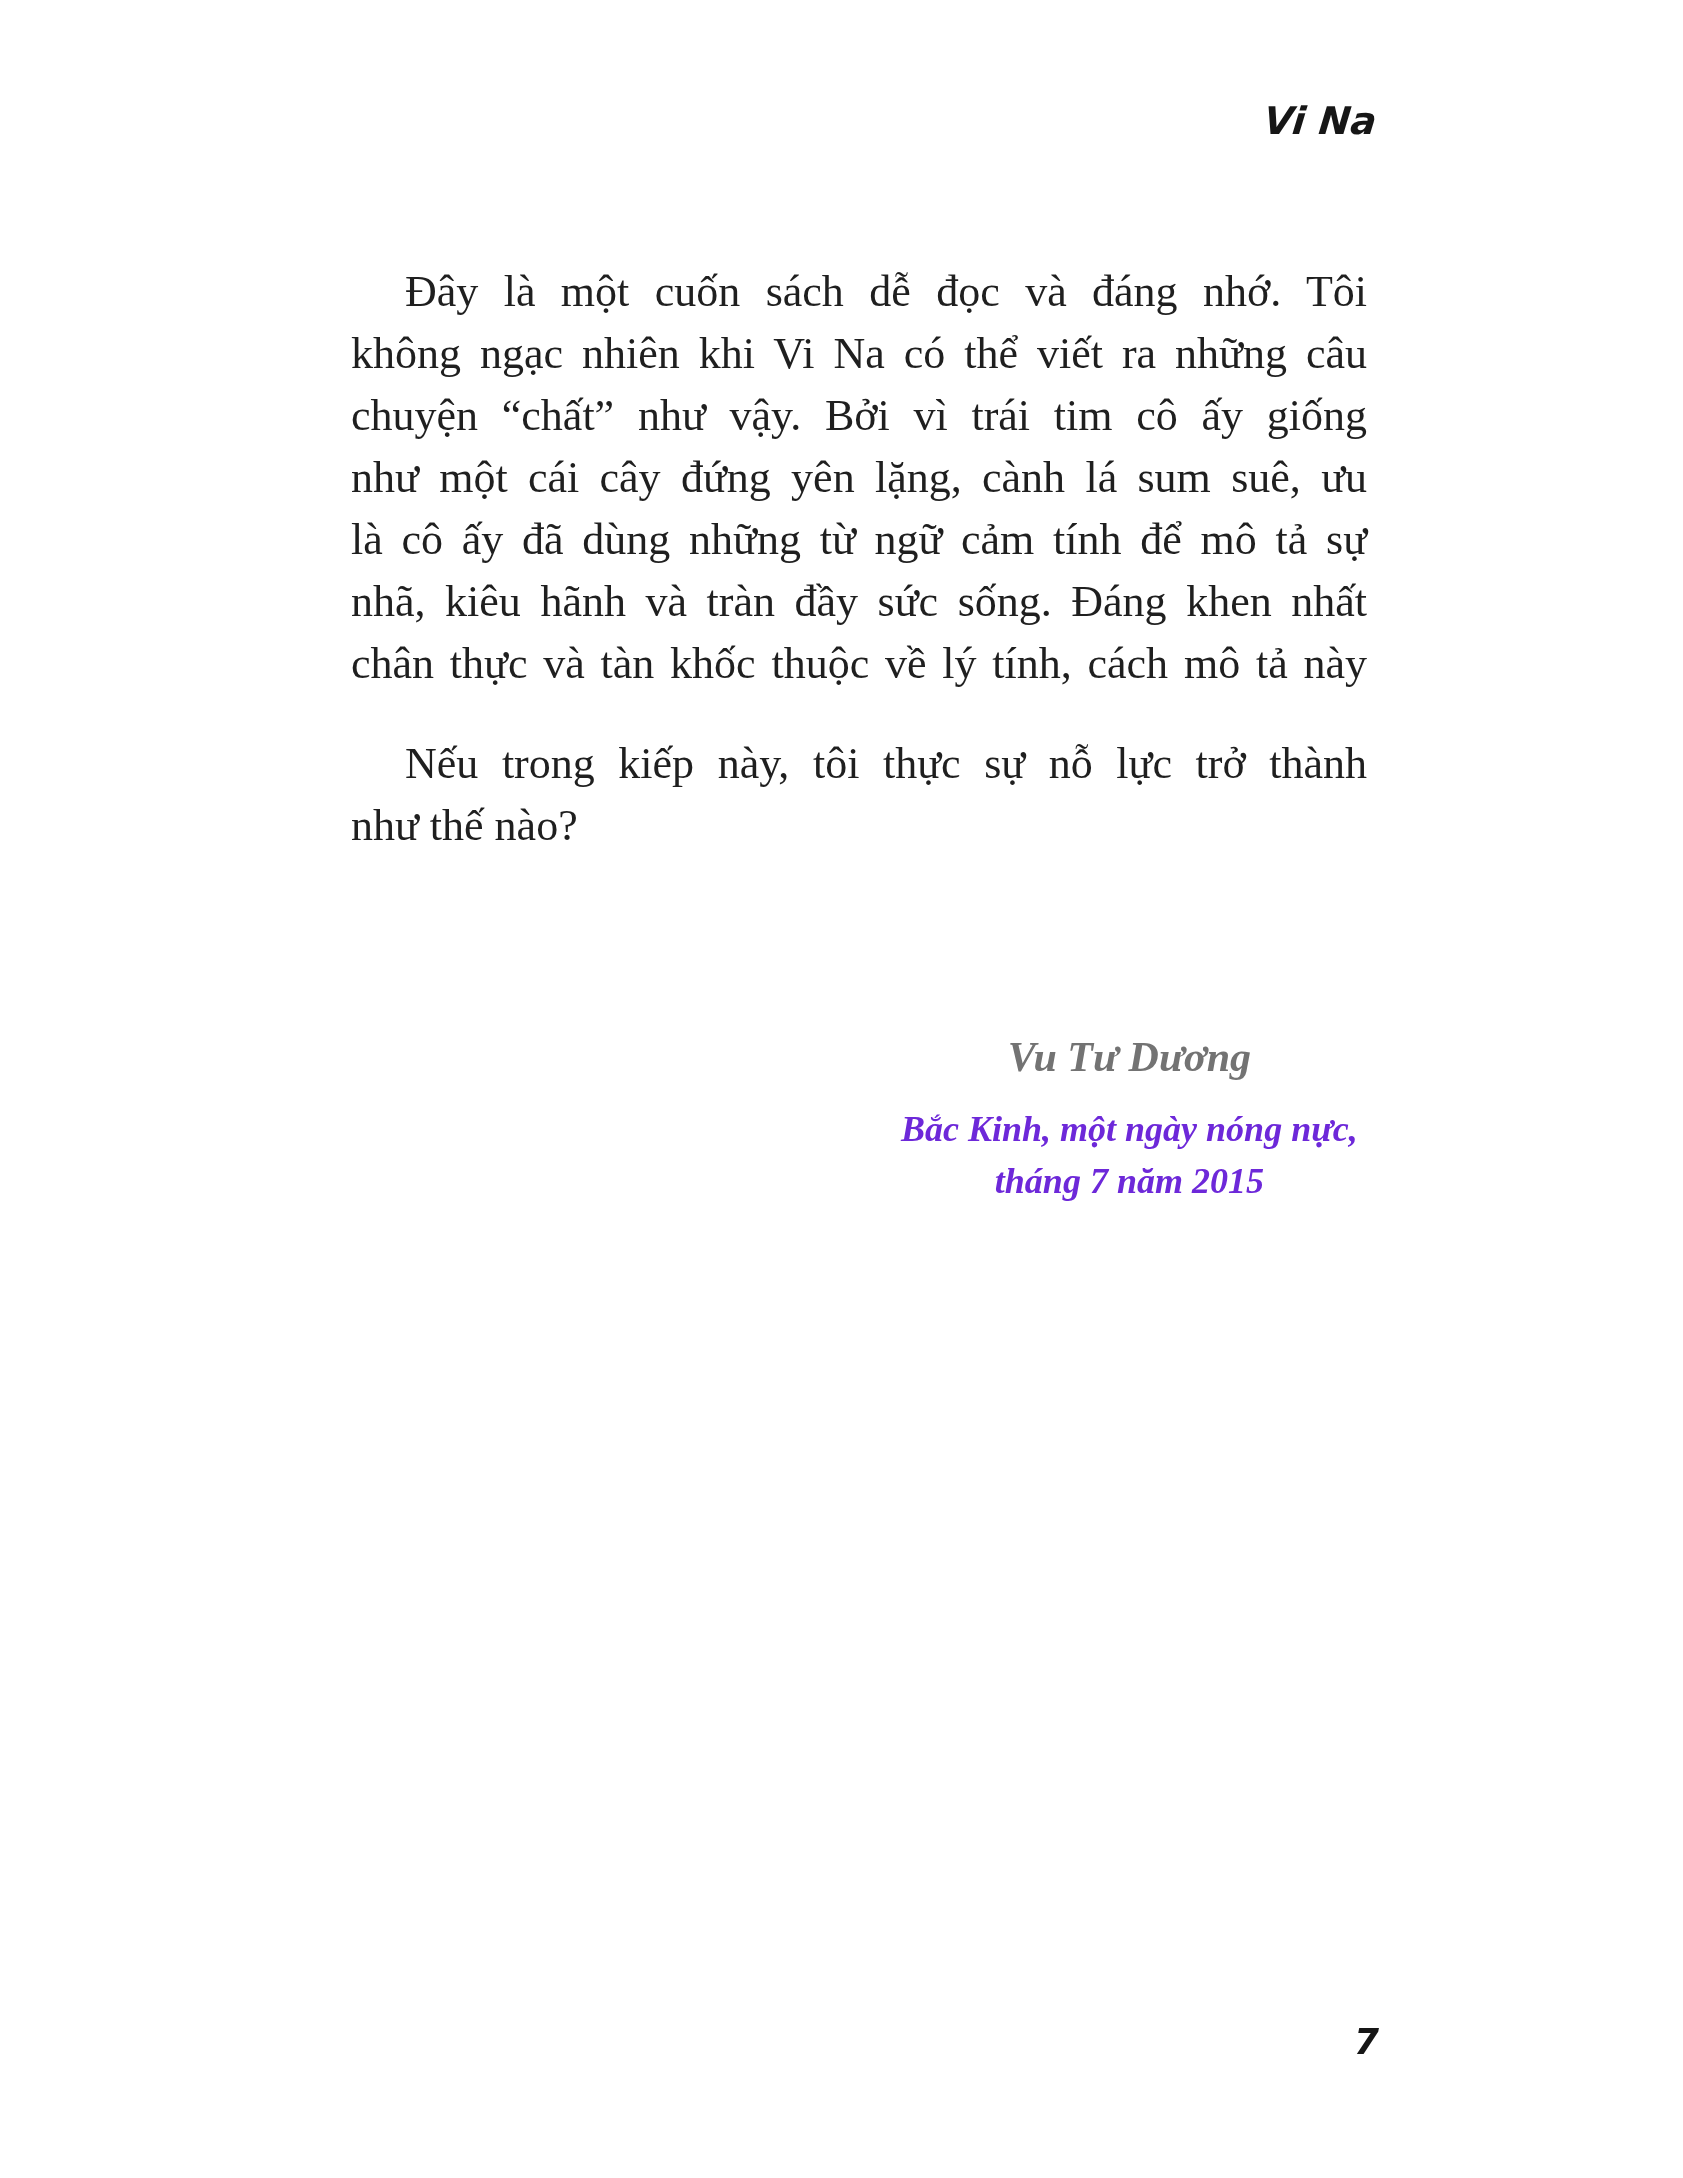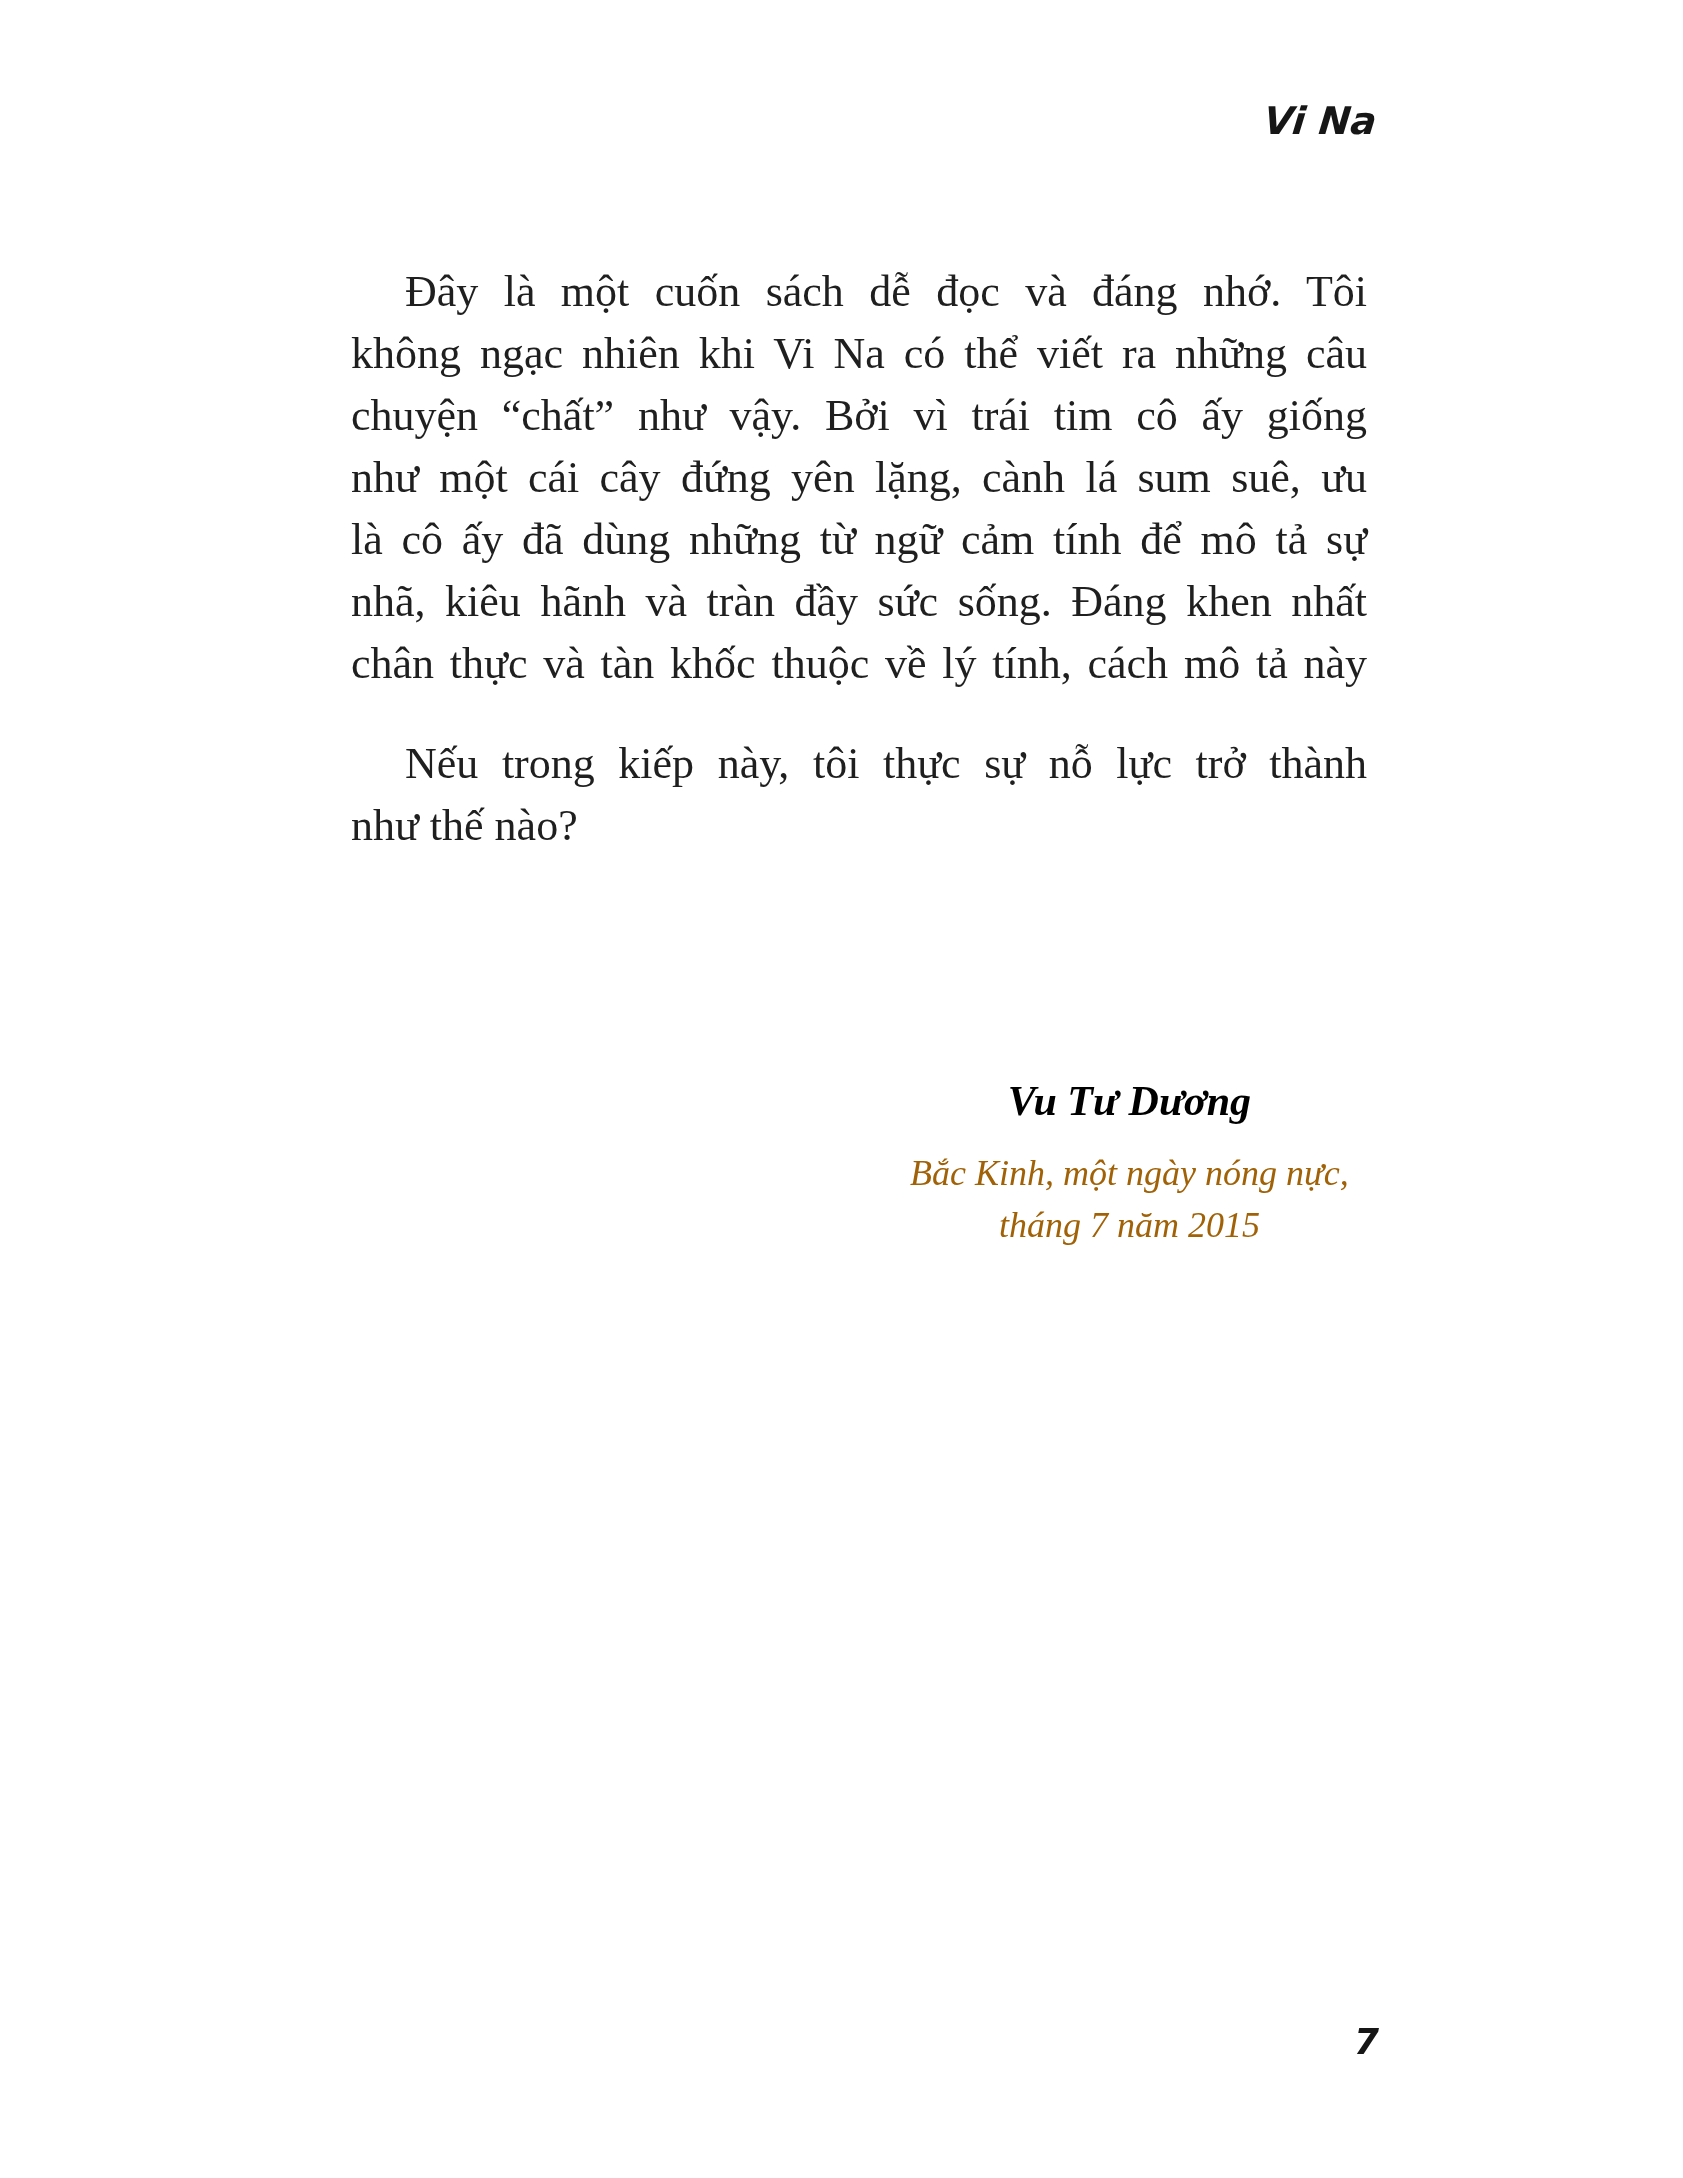--- a/index.html
+++ b/index.html
@@ -63,29 +63,28 @@
   .sig-inner {
     margin-left: 52%;
     width: 48%;
     text-align: center;
   }
   .sig-name {
     font-style: italic;
     font-weight: 700;
     font-size: 42px;
     line-height: 55px;
-    color: #000000;
-    margin-top: 44px;
+    color: #737373;
   }
   .sig-place, .sig-date {
     font-style: italic;
-    font-weight: 400;
+    font-weight: 700;
     font-size: 36px;
     line-height: 52px;
-    color: #a16207;
+    color: #6d28d9;
   }
   .sig-place { margin-top: 18px; }
 
   
   .page-number {
     position: absolute;
     top: 2022px;
     right: 304px;
     font-family: "DejaVu Sans", sans-serif;
     font-style: italic;

